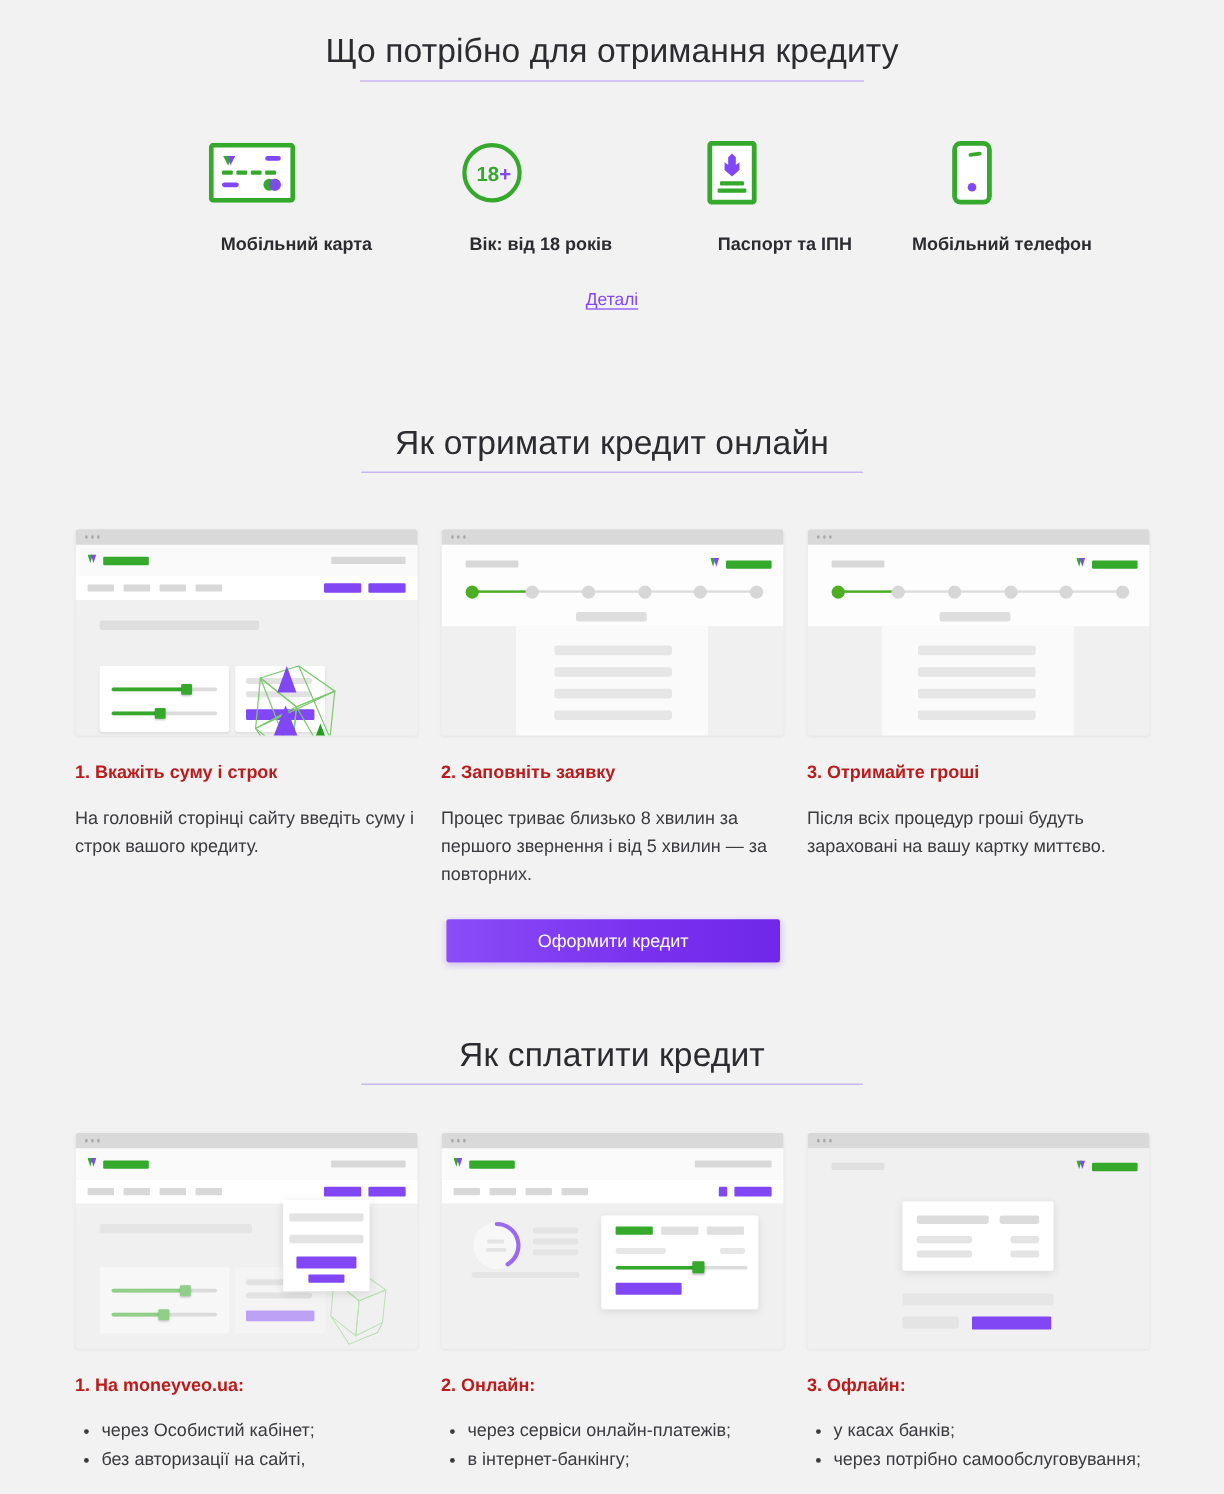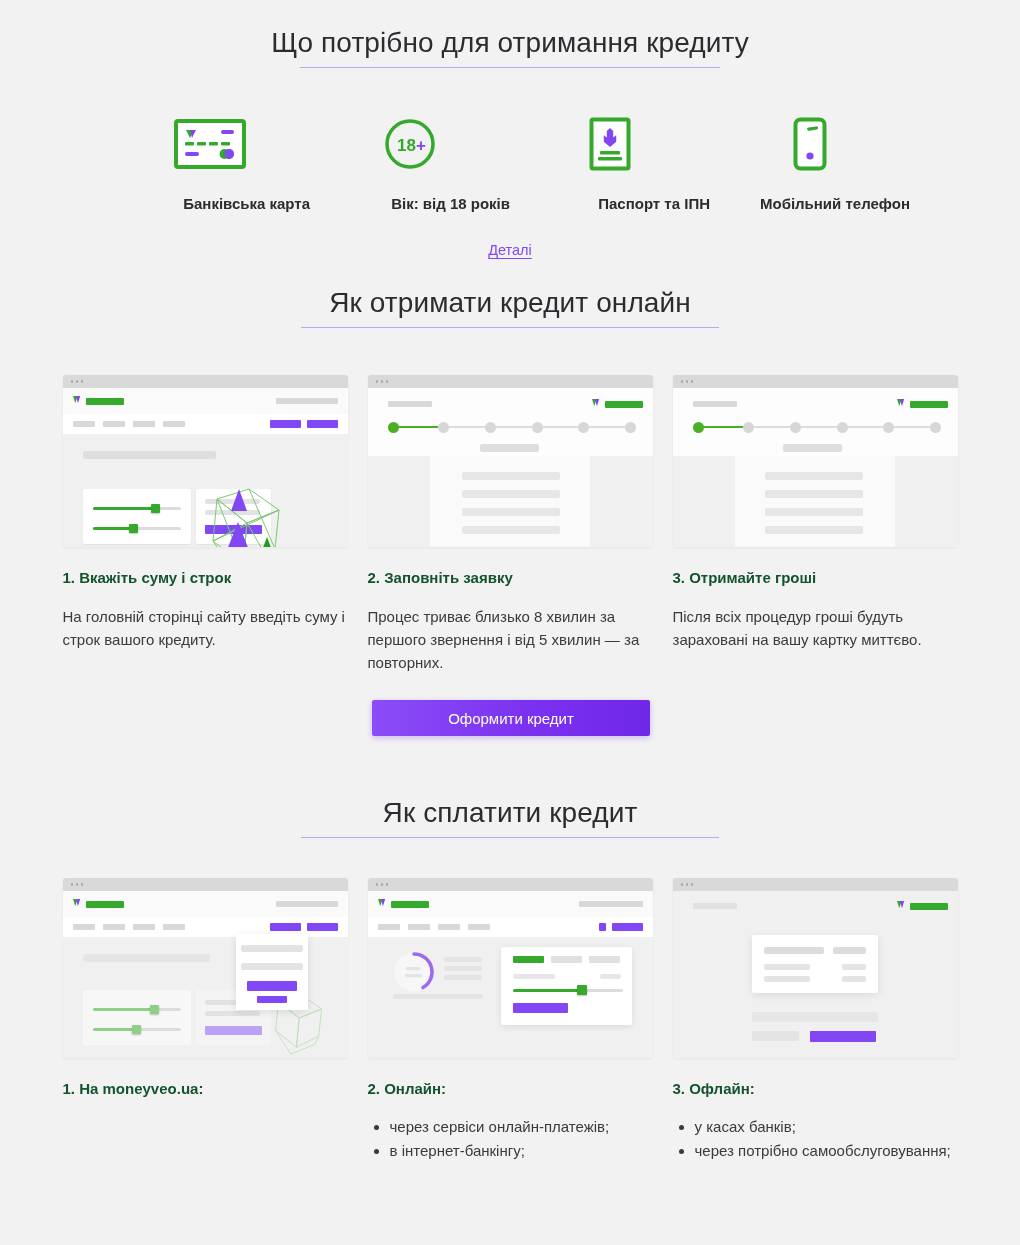--- a/index.html
+++ b/index.html
@@ -105,21 +105,21 @@
                  border-radius: 1px; top: -3.2px; box-shadow: 0 1px 2px rgba(0,0,0,.25); }
 
   
   .steps { position: relative; height: 12px; }
   .steps .line { position: absolute; top: 5px; left: 4px; right: 4px; height: 2px; background: #dcdcdc; }
   .steps .line-done { position: absolute; top: 5px; left: 4px; width: 48px; height: 2px; background: #4caf23; }
   .node { position: absolute; width: 11px; height: 11px; border-radius: 50%; background: #d7d7d7; top: 0.5px; }
   .node.active { background: #4caf23; }
 
   
-  .card-title { margin-top: 22px; font-size: 15px; font-weight: 700; color: #14532d; }
+  .card-title { margin-top: 22px; font-size: 15px; font-weight: 700; color: #b91c1c; }
   .card-text { margin-top: 19px; font-size: 15px; line-height: 23px; color: #3a3a3f; }
   .card-list { margin-top: 18px; padding-left: 22px; font-size: 15px; line-height: 23px; color: #3a3a3f; }
   .card-list li { margin-bottom: 1px; }
 
   
   .cta-wrap { display: flex; justify-content: center; }
   .cta {
     border: none;
     color: #fff;
     font-size: 15px;
@@ -155,21 +155,21 @@
             <rect x="11" y="23" width="9" height="3.6" rx="1" fill="#34a92c"></rect>
             <rect x="23" y="23" width="9" height="3.6" rx="1" fill="#34a92c"></rect>
             <rect x="35" y="23" width="9" height="3.6" rx="1" fill="#34a92c"></rect>
             <rect x="47" y="23" width="9" height="3.6" rx="1" fill="#34a92c"></rect>
             <rect x="11" y="33" width="14" height="4" rx="2" fill="#8247f5"></rect>
             <circle cx="55" cy="35" r="5" fill="#8247f5"></circle>
             <circle cx="50.5" cy="35" r="5" fill="#34a92c"></circle>
             <circle cx="55" cy="35" r="5" fill="#8247f5" opacity=".85"></circle>
           </svg>
         </div>
-        <div class="req-label">Банківська карта</div>
+        <div class="req-label">Мобільний карта</div>
       </div>
 
       <div class="req-item">
         <div class="req-icon">
           <svg width="54" height="54" viewBox="0 0 54 54">
             <circle cx="27" cy="27" r="23" fill="none" stroke="#34a92c" stroke-width="3.5"></circle>
             <text x="14" y="34" font-family="Liberation Sans, sans-serif" font-size="17" font-weight="700" fill="#34a92c">18</text>
             <text x="33" y="34" font-family="Liberation Sans, sans-serif" font-size="17" font-weight="700" fill="#8247f5">+</text>
           </svg>
         </div>
@@ -197,21 +197,21 @@
           </svg>
         </div>
         <div class="req-label">Мобільний телефон</div>
       </div>
 
     </div>
 
     <a class="details-link">Деталі</a>
   </div>
 
-  <div style="margin-top:28px;">
+  <div style="margin-top:94px;">
     <h2 class="sec-title">
       <span>Як отримати кредит онлайн</span>
       <span class="ul" style="width:418px;"></span>
     </h2>
 
     <div class="cards" style="margin-top:47px;">
 
       <div class="card">
         <div class="shot">
           <div class="chrome">
@@ -444,20 +444,24 @@
 
             <div style="position:absolute;left:173px;top:-20px;width:72px;height:76px;background:#fff;box-shadow:0 2px 8px rgba(0,0,0,.10);">
               <div class="wbar" style="width:62px;margin:11px 0 0 5px;height:7px;background:#e3e3e3;"></div>
               <div class="wbar" style="width:62px;margin:11px 0 0 5px;height:7px;background:#e3e3e3;"></div>
               <div style="width:50px;height:10px;background:#8247f5;border-radius:1px;margin:11px 0 0 11px;"></div>
               <div style="width:30px;height:7px;background:#8247f5;border-radius:1px;margin:5px 0 0 21px;"></div>
             </div>
           </div>
         </div>
         <div class="card-title">1. На moneyveo.ua:</div>
+        <ul class="card-list">
+          <li>через Особистий кабінет;</li>
+          <li>без авторизації на сайті,</li>
+        </ul>
       </div>
 
       <div class="card">
         <div class="shot tall">
           <div class="chrome">
             <span class="dot"></span>
             <span class="dot"></span>
             <span class="dot"></span>
           </div>
           <div class="topbar">

